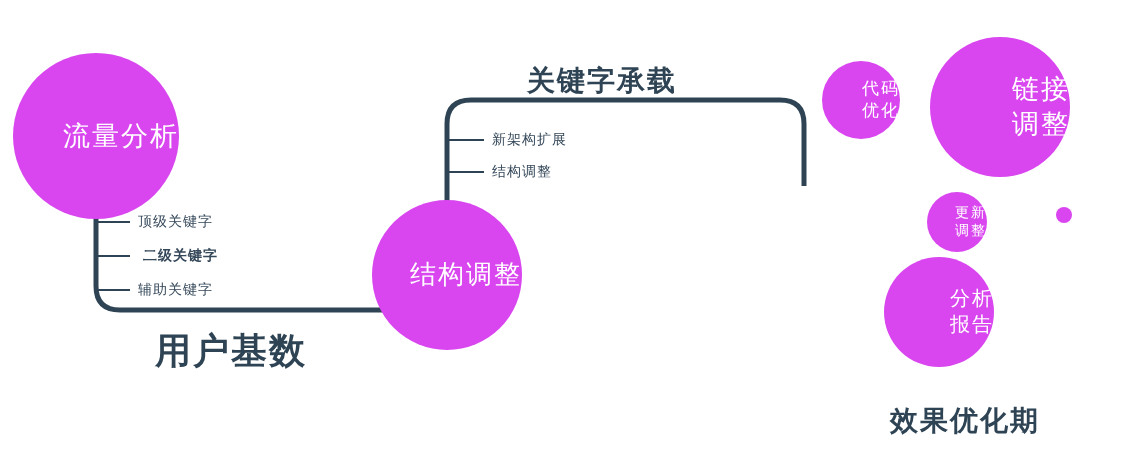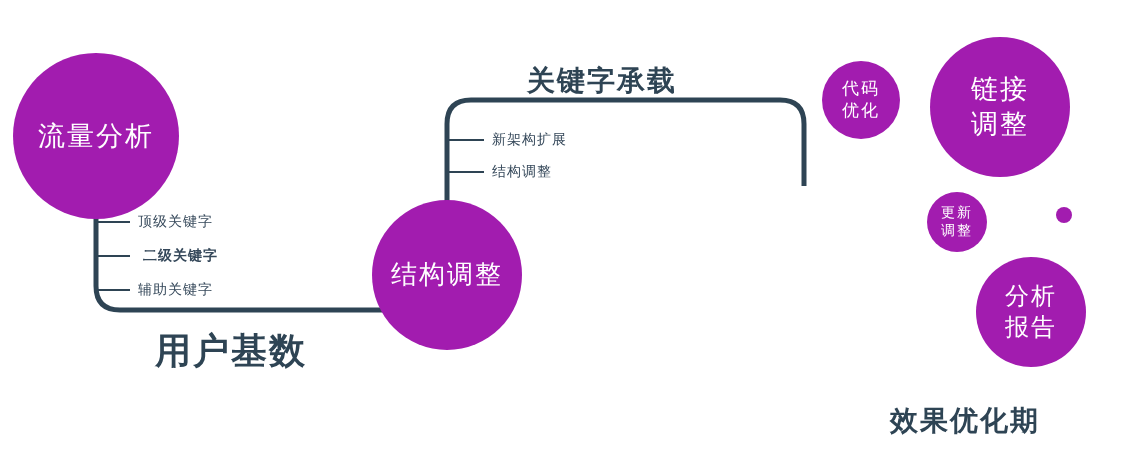--- a/index.html
+++ b/index.html
@@ -9,33 +9,33 @@
     background:#ffffff;
     overflow:hidden;
     font-family:"Liberation Sans","DejaVu Sans",sans-serif;
   }
   .wires{position:absolute;left:0;top:0;}
   .wire{fill:none;stroke:#2e4454;stroke-width:5;}
   .tick{fill:none;stroke:#2e4454;stroke-width:2;}
   .node{
     position:absolute;
     border-radius:50%;
-    background:#a21caf;
+    background:#d946ef;
     color:#ffffff;
-    display:flex;align-items:center;justify-content:center;
+    display:flex;align-items:center;justify-content:flex-end;
     text-align:center;
   }
   .node span{white-space:pre-line;line-height:1.28;letter-spacing:2px;}
   .n-traffic  {left:13px;  top:53px;  width:166px;height:166px;font-size:27px;}
   .n-structure{left:372px; top:200px; width:150px;height:150px;font-size:26px;}
   .n-tracking {left:764px; top:182px; width:108px;height:108px;font-size:24px;}
   .n-code     {left:822px; top:61px;  width:78px; height:78px; font-size:17px;}
   .n-link     {left:930px; top:37px;  width:140px;height:140px;font-size:27px;}
   .n-update   {left:927px; top:192px; width:60px; height:60px; font-size:14px;}
-  .n-report   {left:976px; top:257px; width:110px;height:110px;font-size:24px;}
+  .n-report   {left:884px; top:257px; width:110px;height:110px;font-size:20px;}
   .n-dot      {left:1056px;top:207px; width:16px; height:16px;}
   .edge-label{
     position:absolute;
     color:#2e4454;
     font-weight:600;
     letter-spacing:2px;
   }
   .el-userbase{left:155px;top:327px;font-size:36px;}
   .el-keyword {left:527px;top:62px; font-size:28px;}
   .footer-label{

